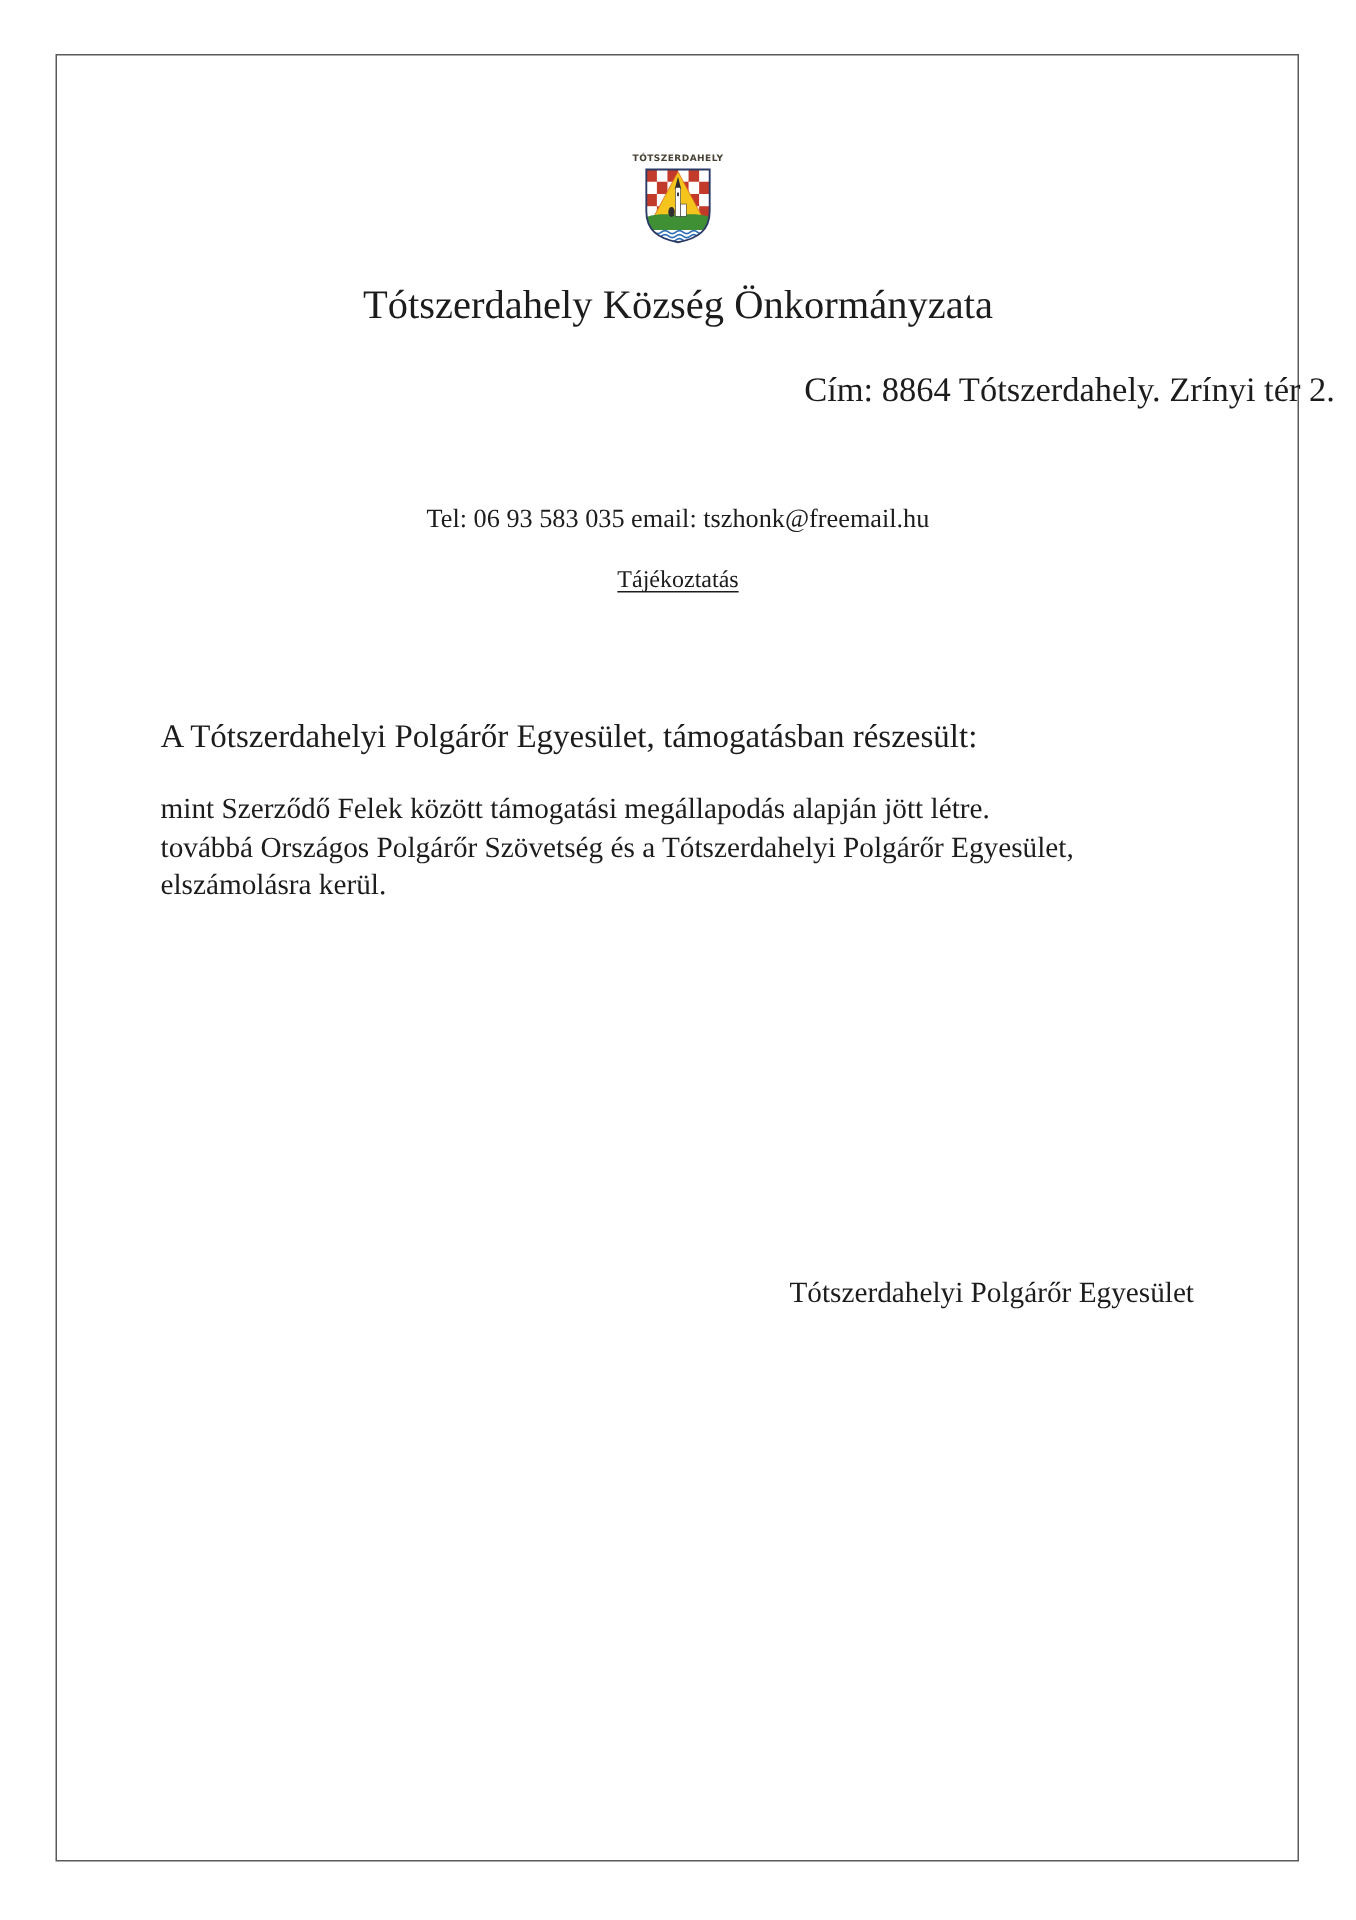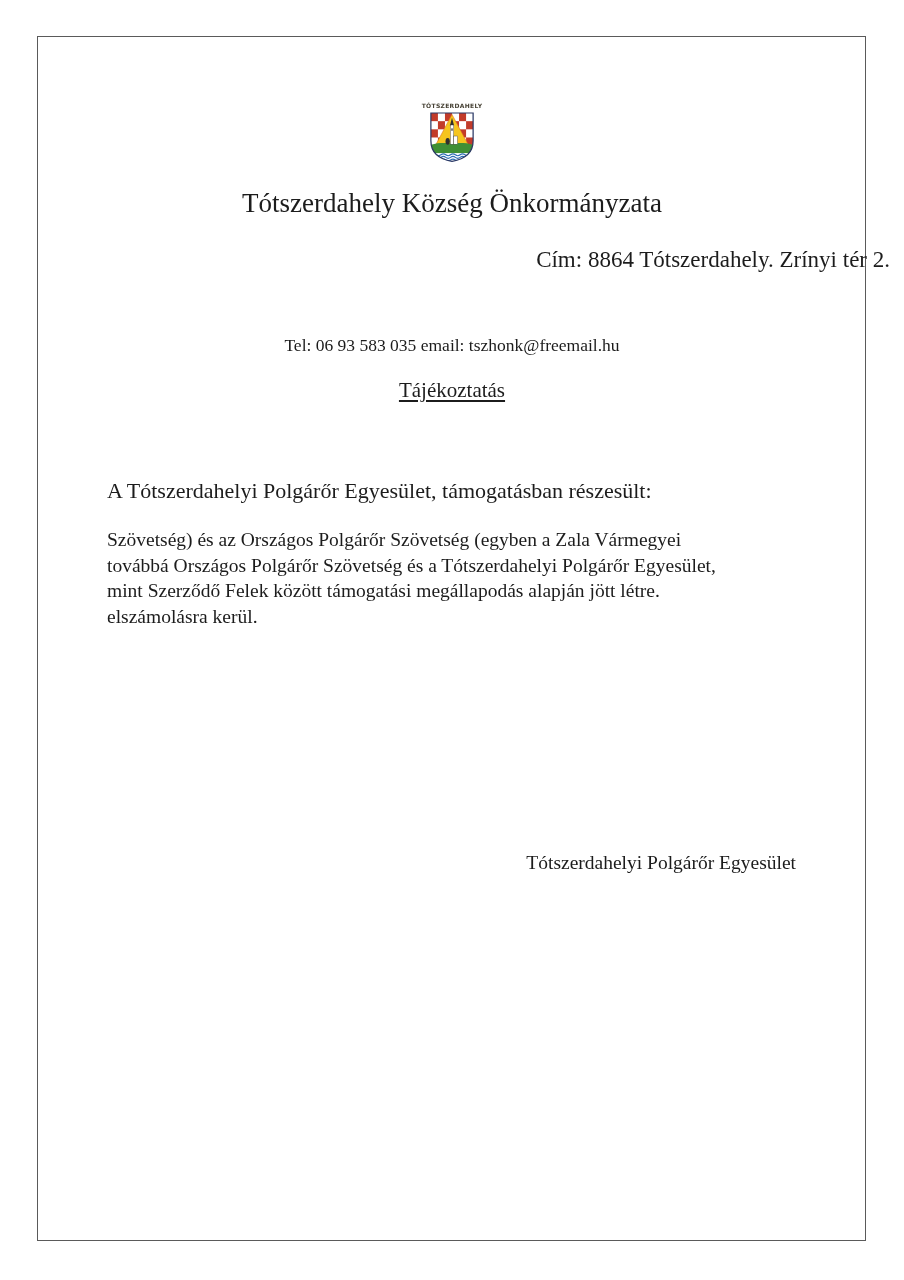--- a/index.html
+++ b/index.html
@@ -19,21 +19,21 @@
     font-family:"DejaVu Sans","Liberation Sans",sans-serif;
     font-size:6px; font-weight:bold; letter-spacing:0.3px;
     color:#474235; line-height:9px;
   }
   .shield-svg { width:48px; height:52px; display:block; margin:1px auto 0; }
   .title { position:absolute; left:0; right:0; top:186px; text-align:center; font-size:27px; line-height:34px; }
   .addr  { position:absolute; left:0; right:14px; top:247px; text-align:right; font-size:23px; }
   .tel   { position:absolute; left:0; right:0; top:287px; text-align:center; font-size:17.5px;margin-top:48px; }
   .heading {
     position:absolute; left:0; right:0; top:378px; text-align:center;
-    font-size:21px; text-decoration:underline; text-underline-offset:3px;
+    font-size:16px; text-decoration:underline; text-underline-offset:3px;
   }
   .intro { position:absolute; left:107px; top:478px; font-size:22px; }
   .para  { position:absolute; left:107px; top:527px; width:710px; font-size:19.5px; line-height:25.6px; }
   .signature { position:absolute; right:108px; top:852px; font-size:19.5px;text-align:right; }
 
   
   .cr  { fill:var(--crest-red,#c23b2a); }
   .cw  { fill:#ffffff; }
   .cg  { fill:var(--crest-gold,#f5c51e); stroke:var(--crest-gold-outline,#e0711e); stroke-width:1.2; }
   .cgr { fill:var(--crest-green,#3f8f35); }
@@ -97,19 +97,18 @@
 </div>
 
 <div class="title">Tótszerdahely Község Önkormányzata</div>
 <div class="addr">Cím: 8864 Tótszerdahely. Zrínyi tér 2.</div>
 <div class="tel">Tel: 06 93 583 035 email: tszhonk@freemail.hu</div>
 <div class="heading">Tájékoztatás</div>
 
 <div class="intro">A Tótszerdahelyi Polgárőr Egyesület, támogatásban részesült:</div>
 
 <div class="para">
-  <div>Szövetség) és az Országos Polgárőr Szövetség (egyben a Zala Vármegyei</div>
+  <div>mint Szerződő Felek között támogatási megállapodás alapján jött létre.</div>
   <div>továbbá Országos Polgárőr Szövetség és a Tótszerdahelyi Polgárőr Egyesület,</div>
-  <div>mint Szerződő Felek között támogatási megállapodás alapján jött létre.</div>
   <div>elszámolásra kerül.</div>
 </div>
 
 <div class="signature">Tótszerdahelyi Polgárőr Egyesület</div>
 
 </body></html>

